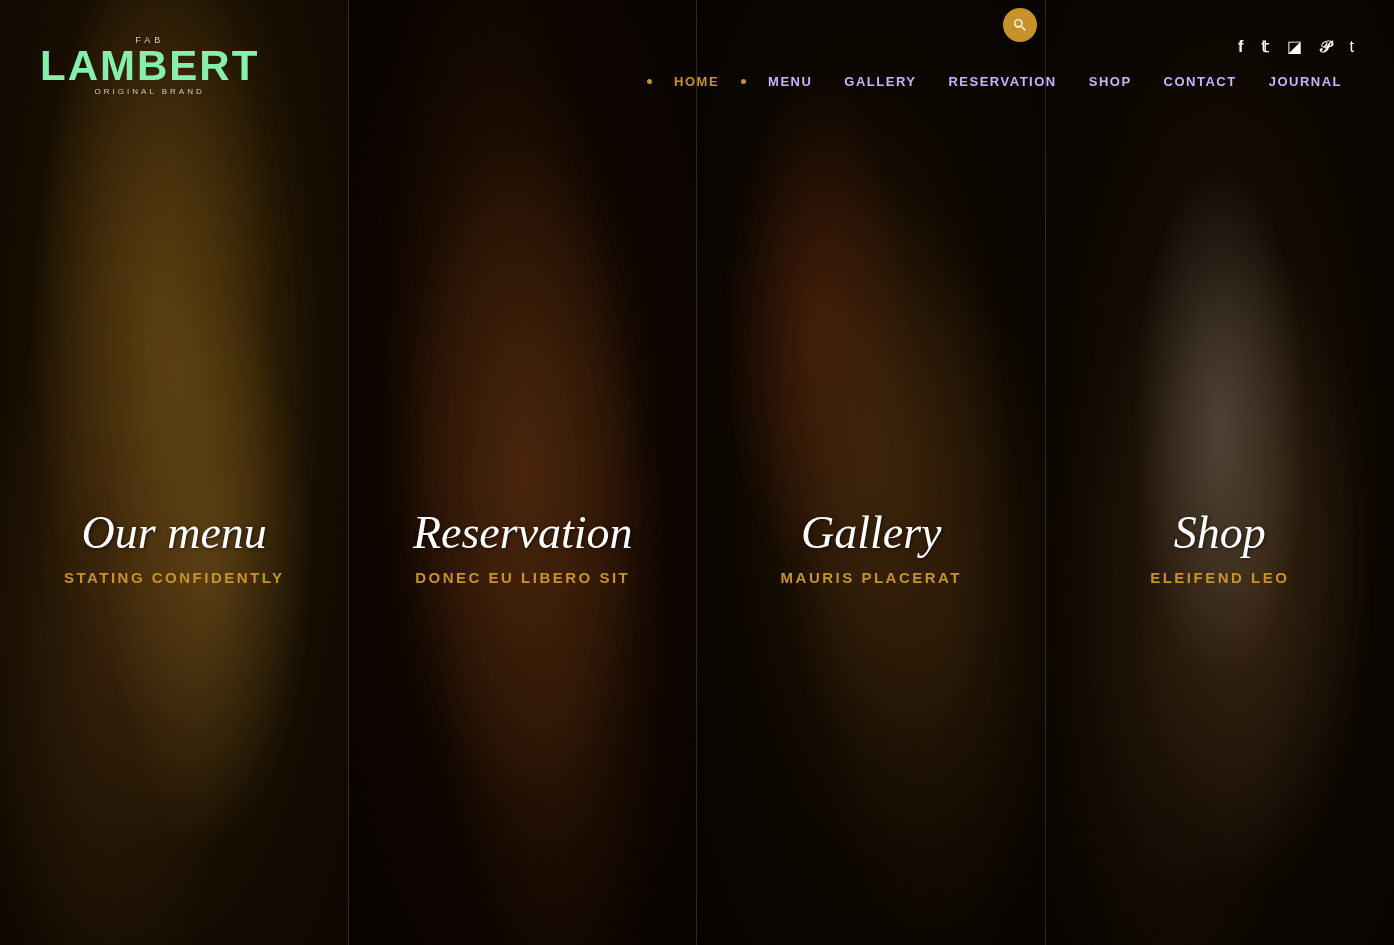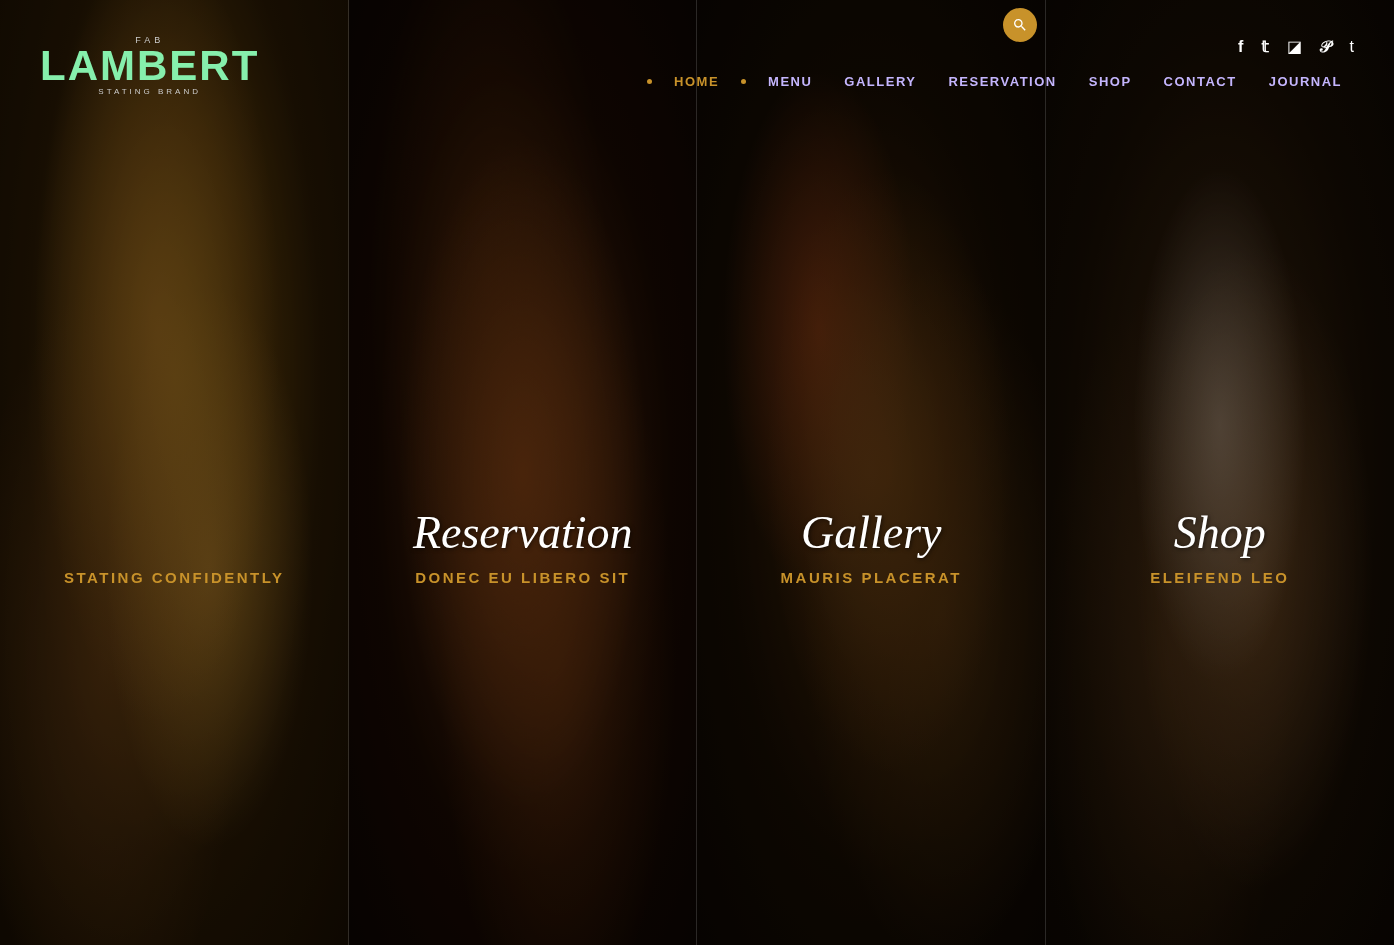--- a/index.html
+++ b/index.html
@@ -259,21 +259,21 @@
     }
   </style>
 </head>
 <body>
 
 <div class="header">
 
   <div class="logo">
     <span class="fab-text">FAB</span>
     <span class="brand-name">LAMBERT</span>
-    <span class="original-brand">STATING BRAND</span>
+    <span class="original-brand">ORIGINAL BRAND</span>
   </div>
 
   <div class="search-icon-btn">
     <svg viewBox="0 0 24 24">
       <path d="M15.5 14h-.79l-.28-.27A6.471 6.471 0 0 0 16 9.5 6.5 6.5 0 1 0 9.5 16c1.61 0 3.09-.59 4.23-1.57l.27.28v.79l5 4.99L20.49 19l-4.99-5zm-6 0C7.01 14 5 11.99 5 9.5S7.01 5 9.5 5 14 7.01 14 9.5 11.99 14 9.5 14z"></path>
     </svg>
   </div>
 
   <div class="header-right">
 
@@ -298,20 +298,21 @@
     </nav>
   </div>
 </div>
 
 <div class="panels">
 
   <div class="panel panel-1">
     <div class="panel-bg"></div>
     <div class="panel-overlay"></div>
     <div class="panel-content">
+      <div class="panel-title">Our menu</div>
       <div class="panel-subtitle">STATING CONFIDENTLY</div>
     </div>
   </div>
 
   <div class="panel panel-2">
     <div class="panel-bg"></div>
     <div class="panel-overlay"></div>
     <div class="panel-content">
       <div class="panel-title">Reservation</div>
       <div class="panel-subtitle">DONEC EU LIBERO SIT</div>

